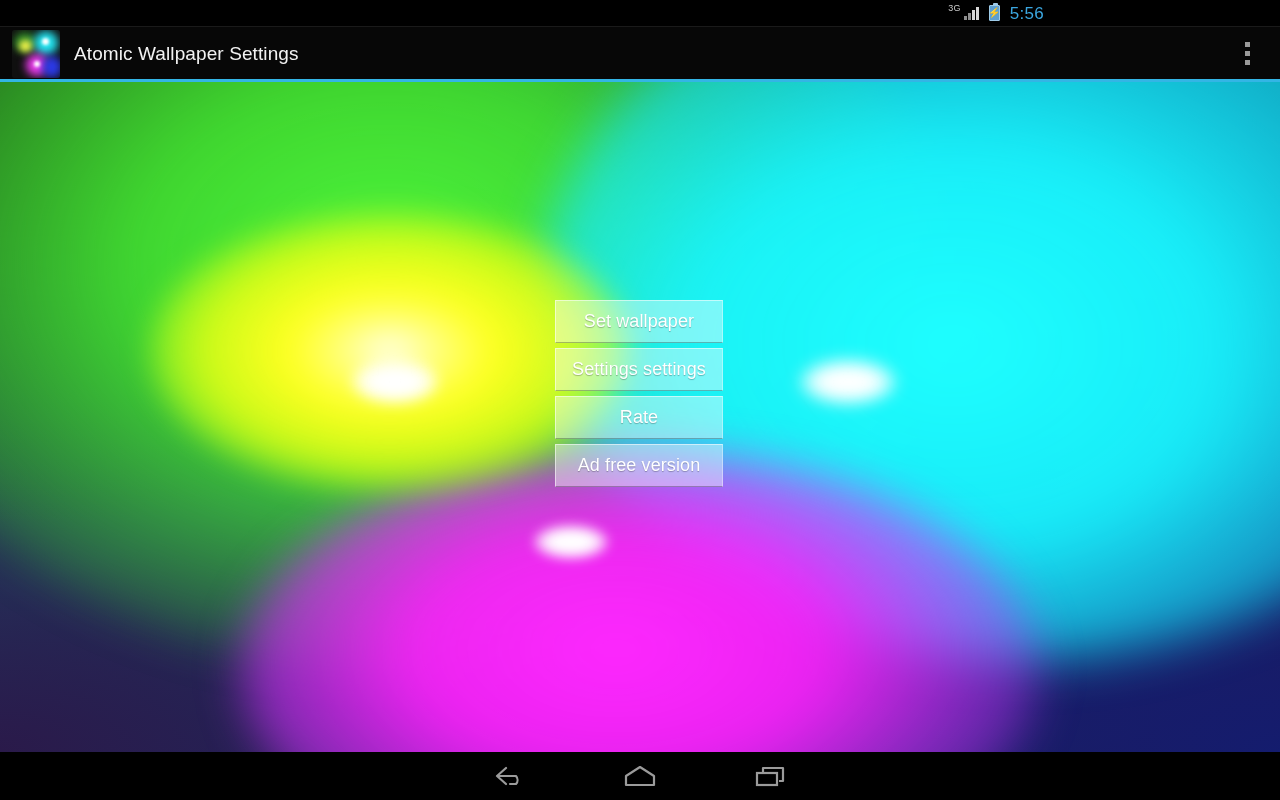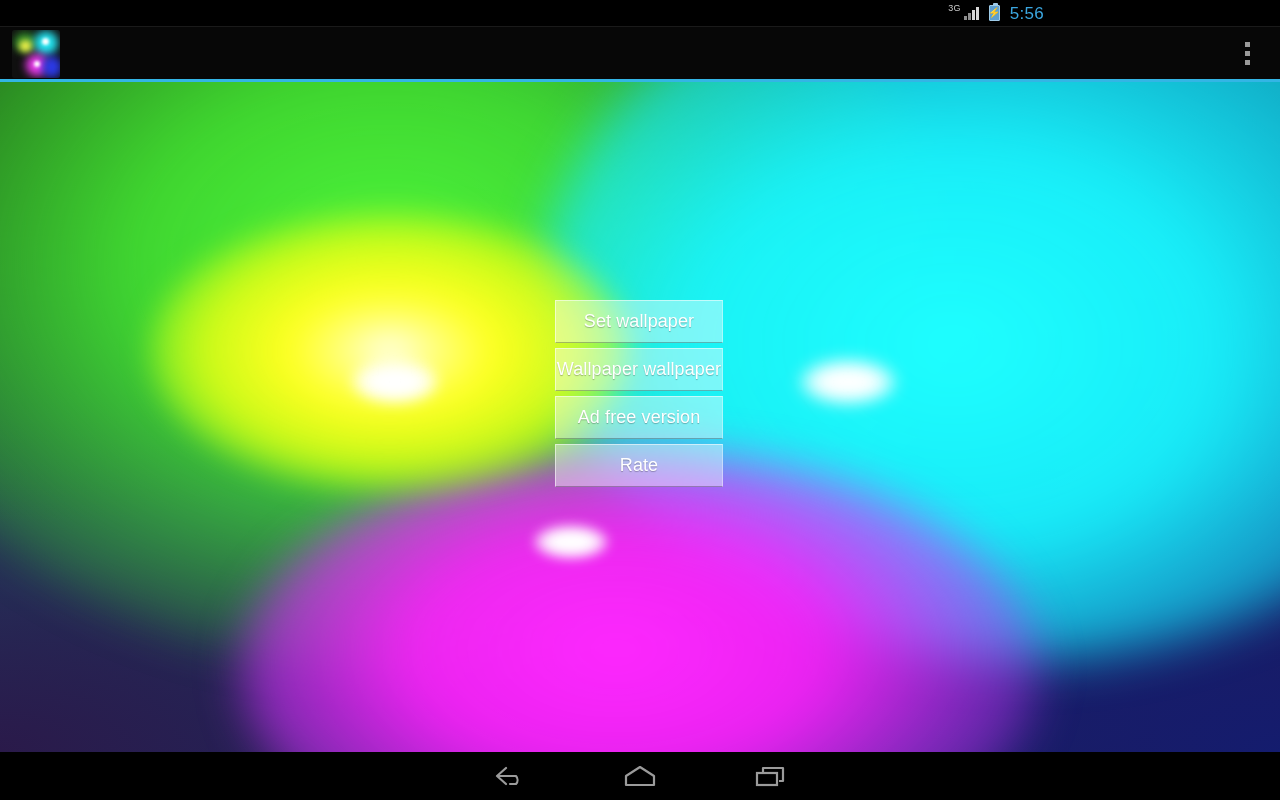--- a/index.html
+++ b/index.html
@@ -183,43 +183,44 @@
   <div id="action-bar">
     <div id="app-icon">
       <span class="mini" style="left:2px;  top:2px;  width:22px;height:20px; background:#2f8c2a;"></span>
       <span class="mini" style="left:22px; top:1px;  width:24px;height:24px; background:#24e6f2;"></span>
       <span class="mini" style="left:14px; top:24px; width:22px;height:22px; background:#ef3df0;"></span>
       <span class="mini" style="left:30px; top:26px; width:20px;height:22px; background:#2b3ae8;"></span>
       <span class="mini" style="left:7px;  top:10px; width:13px;height:12px; background:#f2f24a; filter:blur(3px);"></span>
       <span class="mini" style="left:30px; top:8px;  width:7px; height:7px;  background:#ffffff; filter:blur(1.5px);"></span>
       <span class="mini" style="left:22px; top:31px; width:6px; height:6px;  background:#ffffff; filter:blur(1.5px);"></span>
     </div>
+    <div id="app-title">Atomic Wallpaper Settings</div>
     <div id="overflow-btn">
       <span></span>
         <span></span>
         <span></span>
     </div>
   </div>
   <div id="abar-divider"></div>
 
   <div id="wallpaper">
     <div id="wp-base"></div>
     <div class="glow" id="glow-green"></div>
     <div class="glow" id="glow-cyan"></div>
     <div class="glow" id="glow-magenta"></div>
     <div class="glow" id="glow-yellow"></div>
     <div class="glow" id="glow-yellow-core"></div>
     <div class="glow" id="glow-cyan-core"></div>
     <div class="glow" id="glow-magenta-core"></div>
 
     <div id="button-stack">
       <div class="wp-button">Set wallpaper</div>
-      <div class="wp-button">Wallpaper wallpaper</div>
+      <div class="wp-button">Settings settings</div>
+      <div class="wp-button">Rate</div>
       <div class="wp-button">Ad free version</div>
-      <div class="wp-button">Rate</div>
     </div>
   </div>
 
   <div id="nav-bar">
     <div id="nav-spacer-l"></div>
     <div class="nav-btn">
       <svg width="34" height="26" viewBox="0 0 34 26">
         <path d="M4 13 L13 5 M4 13 L13 21 M4 13 H23 a6 6 0 0 1 0 8 H17" fill="none" stroke="#9b9b9b" stroke-width="2.2" stroke-linecap="round" stroke-linejoin="round"></path>
       </svg>
     </div>

